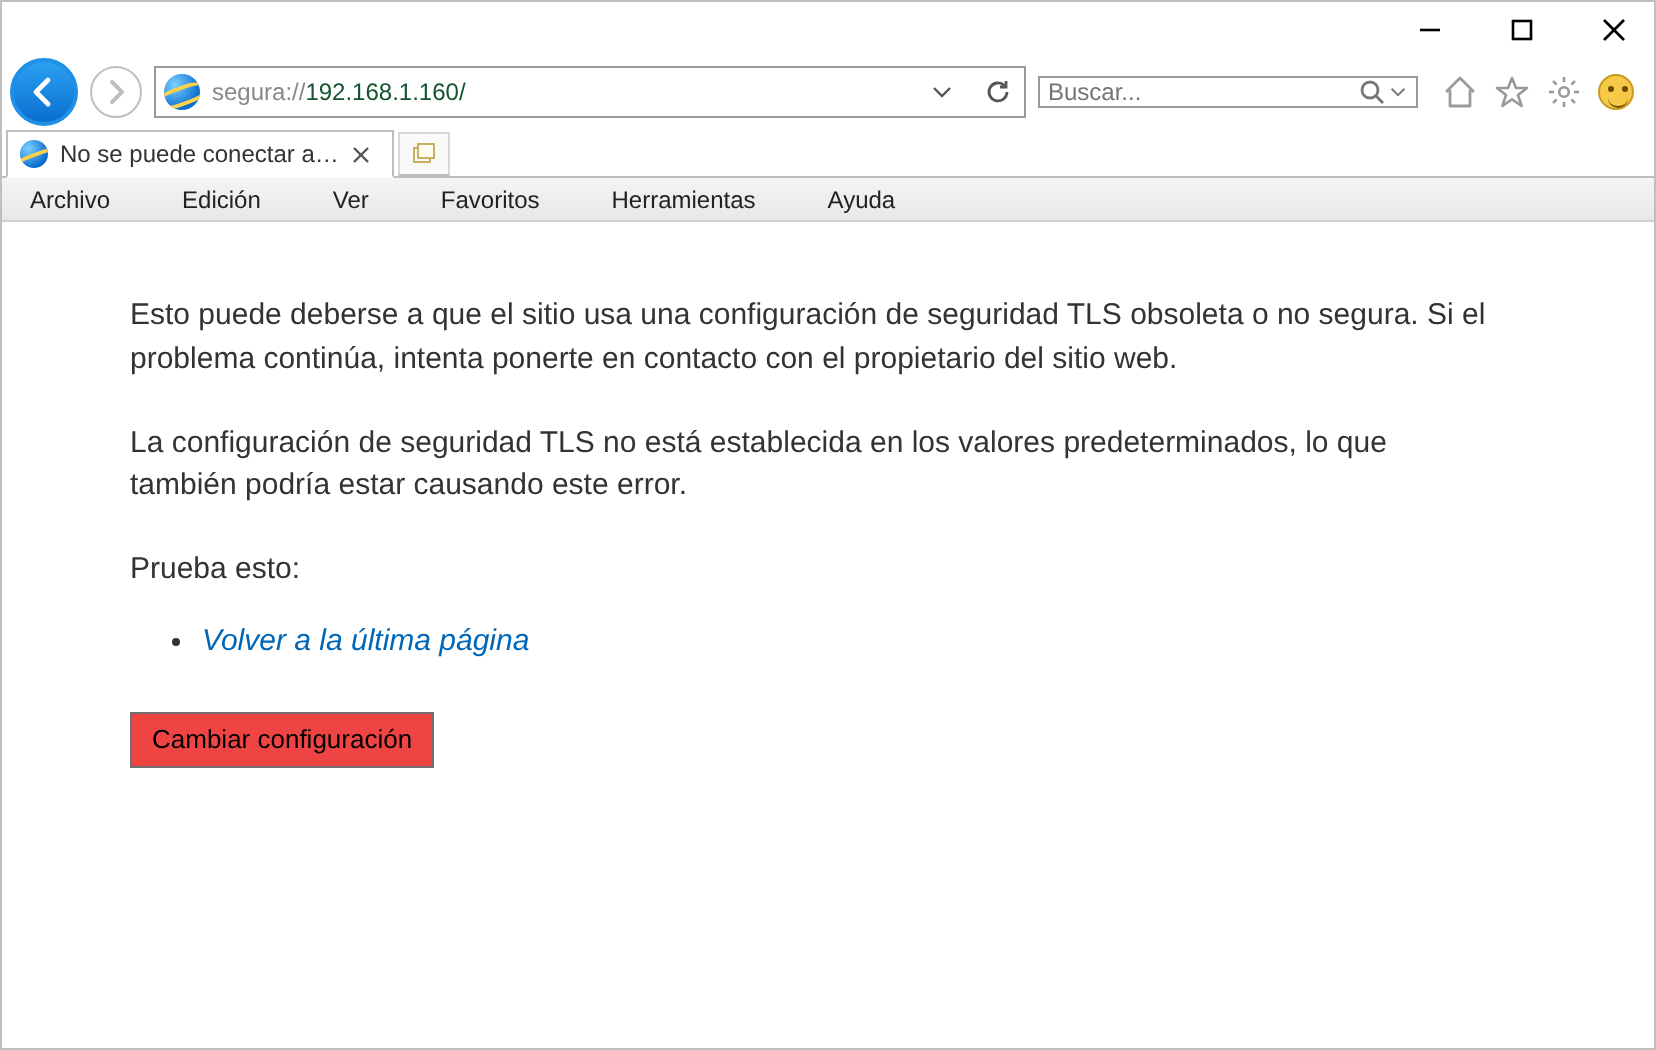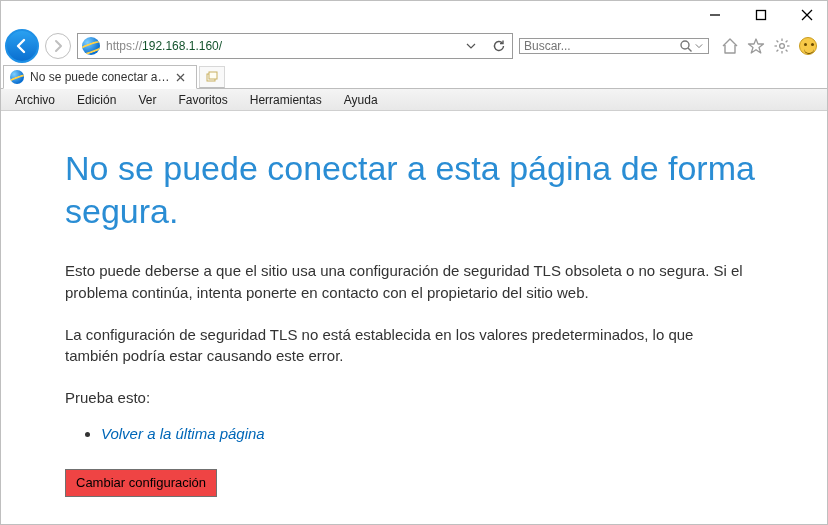--- a/index.html
+++ b/index.html
@@ -140,21 +140,21 @@
     background:#f9f9f9;
   }
 
   
   .menubar {
     height: 22px;
     background: linear-gradient(#f4f4f4,#e8e8e8);
     border-bottom: 1px solid #cfcfcf;
     display:flex; align-items:center;
     padding: 0 4px;
-    gap: 2px;
+    gap: 16px;
     font-size: 12px;
   }
   .menu-item { padding: 2px 10px; color:#222; }
 
   
   .page {
     padding: 36px 64px 24px 64px;
     color:#333;
     font-size: 15px;
     line-height: 1.45;
@@ -212,21 +212,21 @@
   </div>
   <div class="nav-fwd">
     <svg width="14" height="14" viewBox="0 0 14 14">
         <path d="M5 2 L10 7 L5 12" fill="none" stroke="#bfbfbf" stroke-width="2" stroke-linecap="round" stroke-linejoin="round"></path>
       </svg>
   </div>
 
   <div class="addr-box">
     <span class="ie-favicon"></span>
     <span class="addr-text">
-      <span class="proto">https://</span>
+      <span class="proto">segura://</span>
         <span class="rest">192.168.1.160/</span>
     </span>
     <div class="addr-btn">
       <svg width="10" height="10" viewBox="0 0 10 10">
           <path d="M1 3 L5 7 L9 3" fill="none" stroke="#555" stroke-width="1.2"></path>
         </svg>
     </div>
     <div class="addr-btn">
       <svg width="14" height="14" viewBox="0 0 14 14">
           <path d="M11.5 7a4.5 4.5 0 1 1-1.3-3.2" fill="none" stroke="#555" stroke-width="1.4"></path>
@@ -304,21 +304,20 @@
 <div class="menubar">
   <div class="menu-item">Archivo</div>
   <div class="menu-item">Edición</div>
   <div class="menu-item">Ver</div>
   <div class="menu-item">Favoritos</div>
   <div class="menu-item">Herramientas</div>
   <div class="menu-item">Ayuda</div>
 </div>
 
 <div class="page">
-  <h1>No se puede conectar a esta página de forma segura.</h1>
   <p class="para">Esto puede deberse a que el sitio usa una configuración de seguridad TLS obsoleta o no segura. Si el problema continúa, intenta ponerte en contacto con el propietario del sitio web.</p>
   <p class="para">La configuración de seguridad TLS no está establecida en los valores predeterminados, lo que también podría estar causando este error.</p>
   <p class="try-label">Prueba esto:</p>
   <ul class="actions">
     <li>
       <a href="#">Volver a la última página</a>
     </li>
   </ul>
   <button class="settings-btn">Cambiar configuración</button>
 </div>

